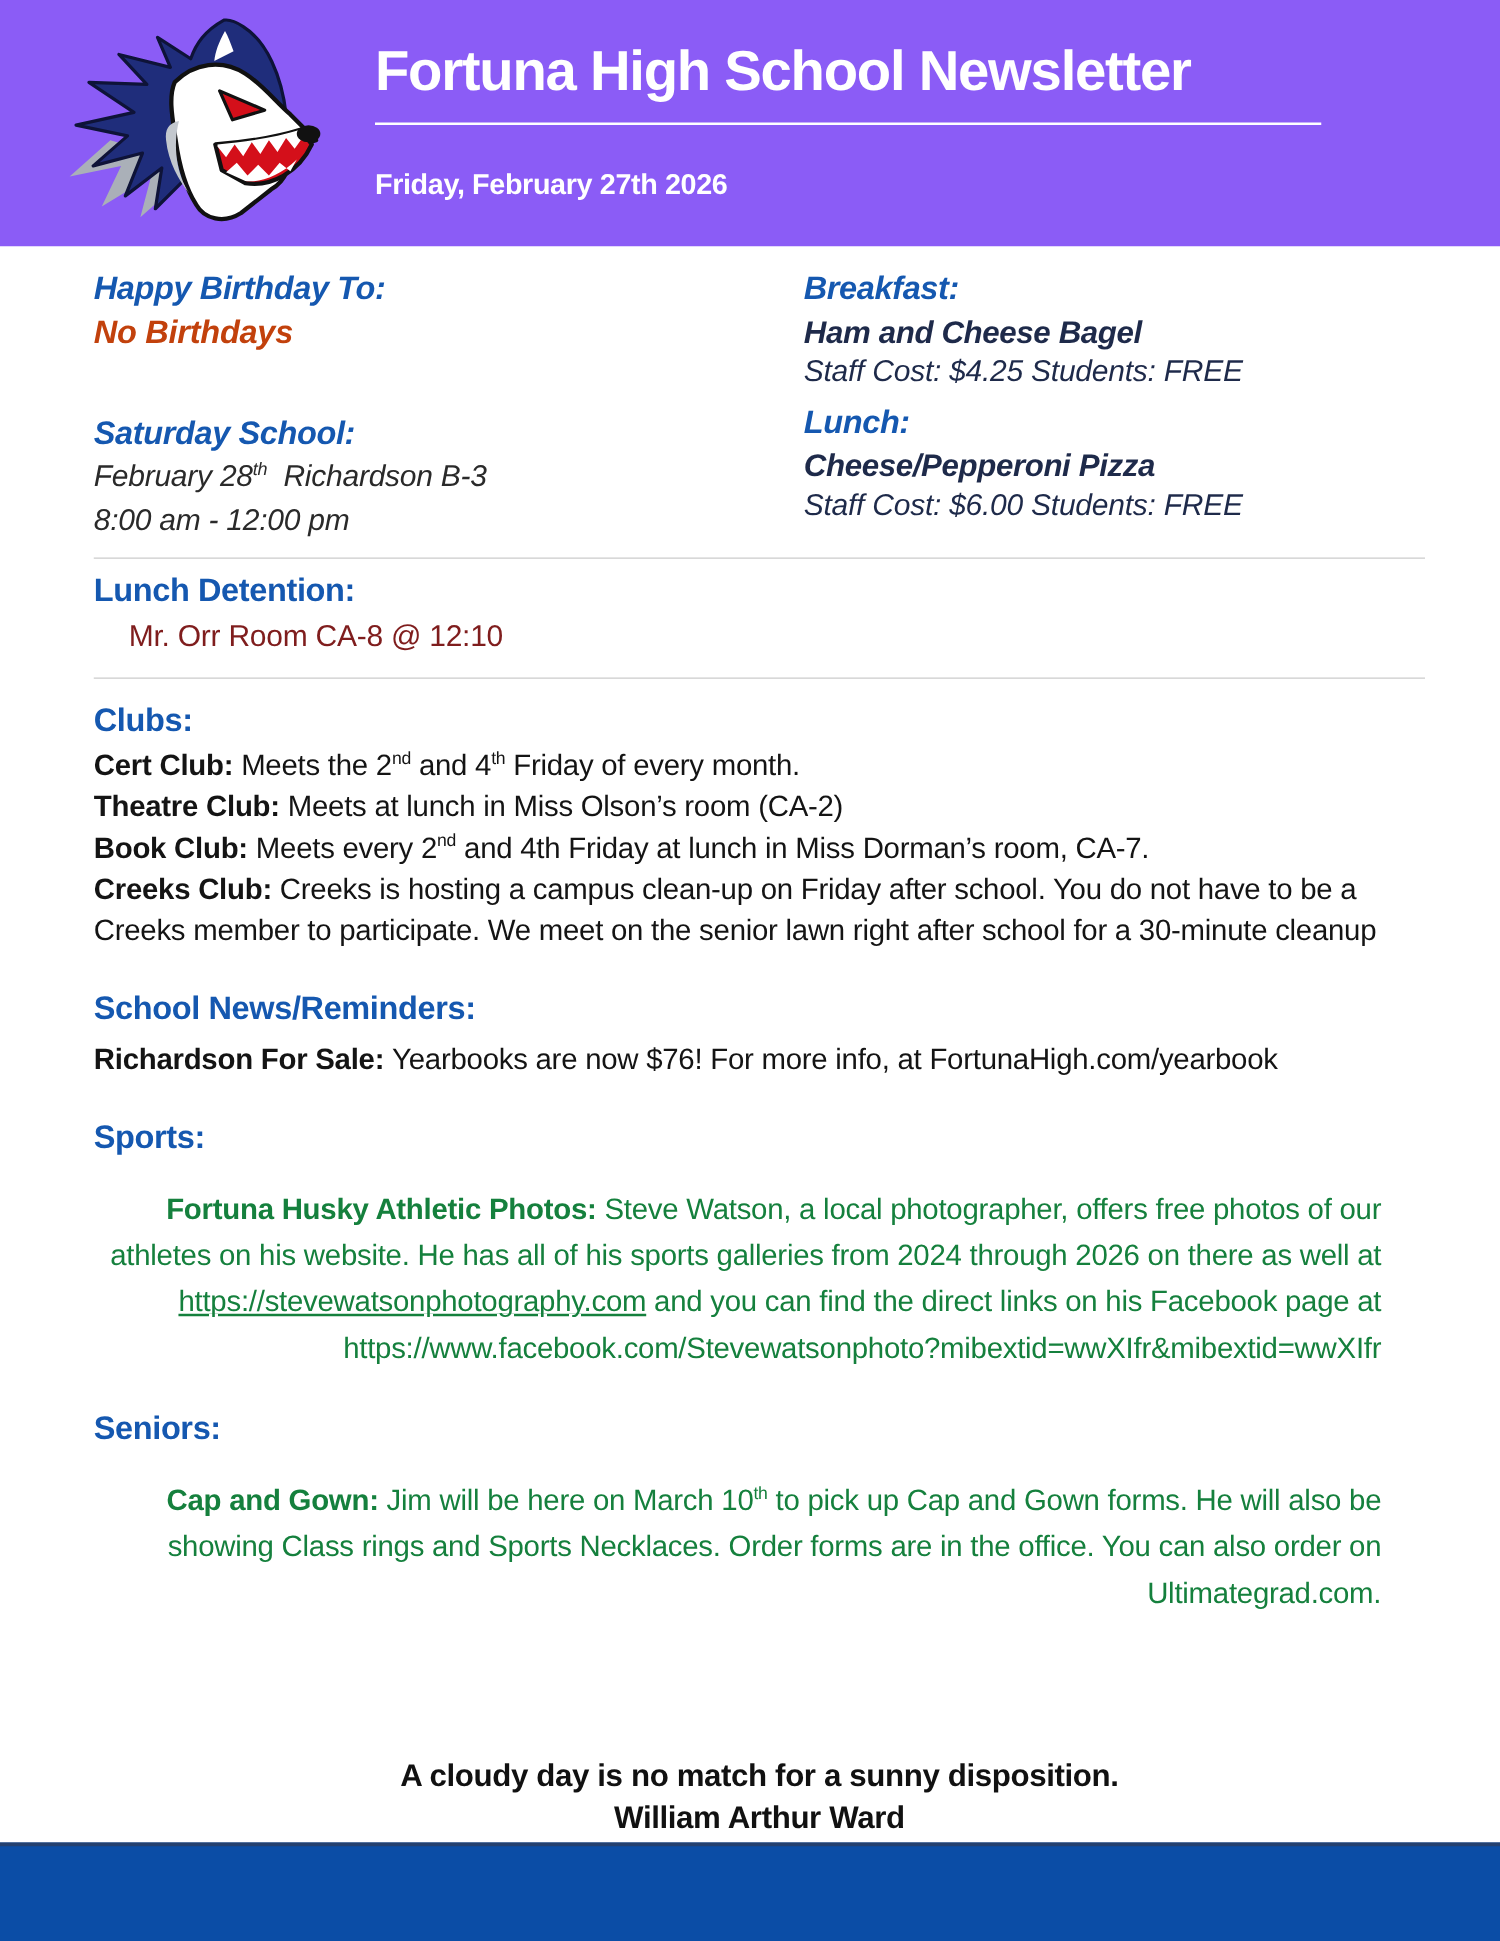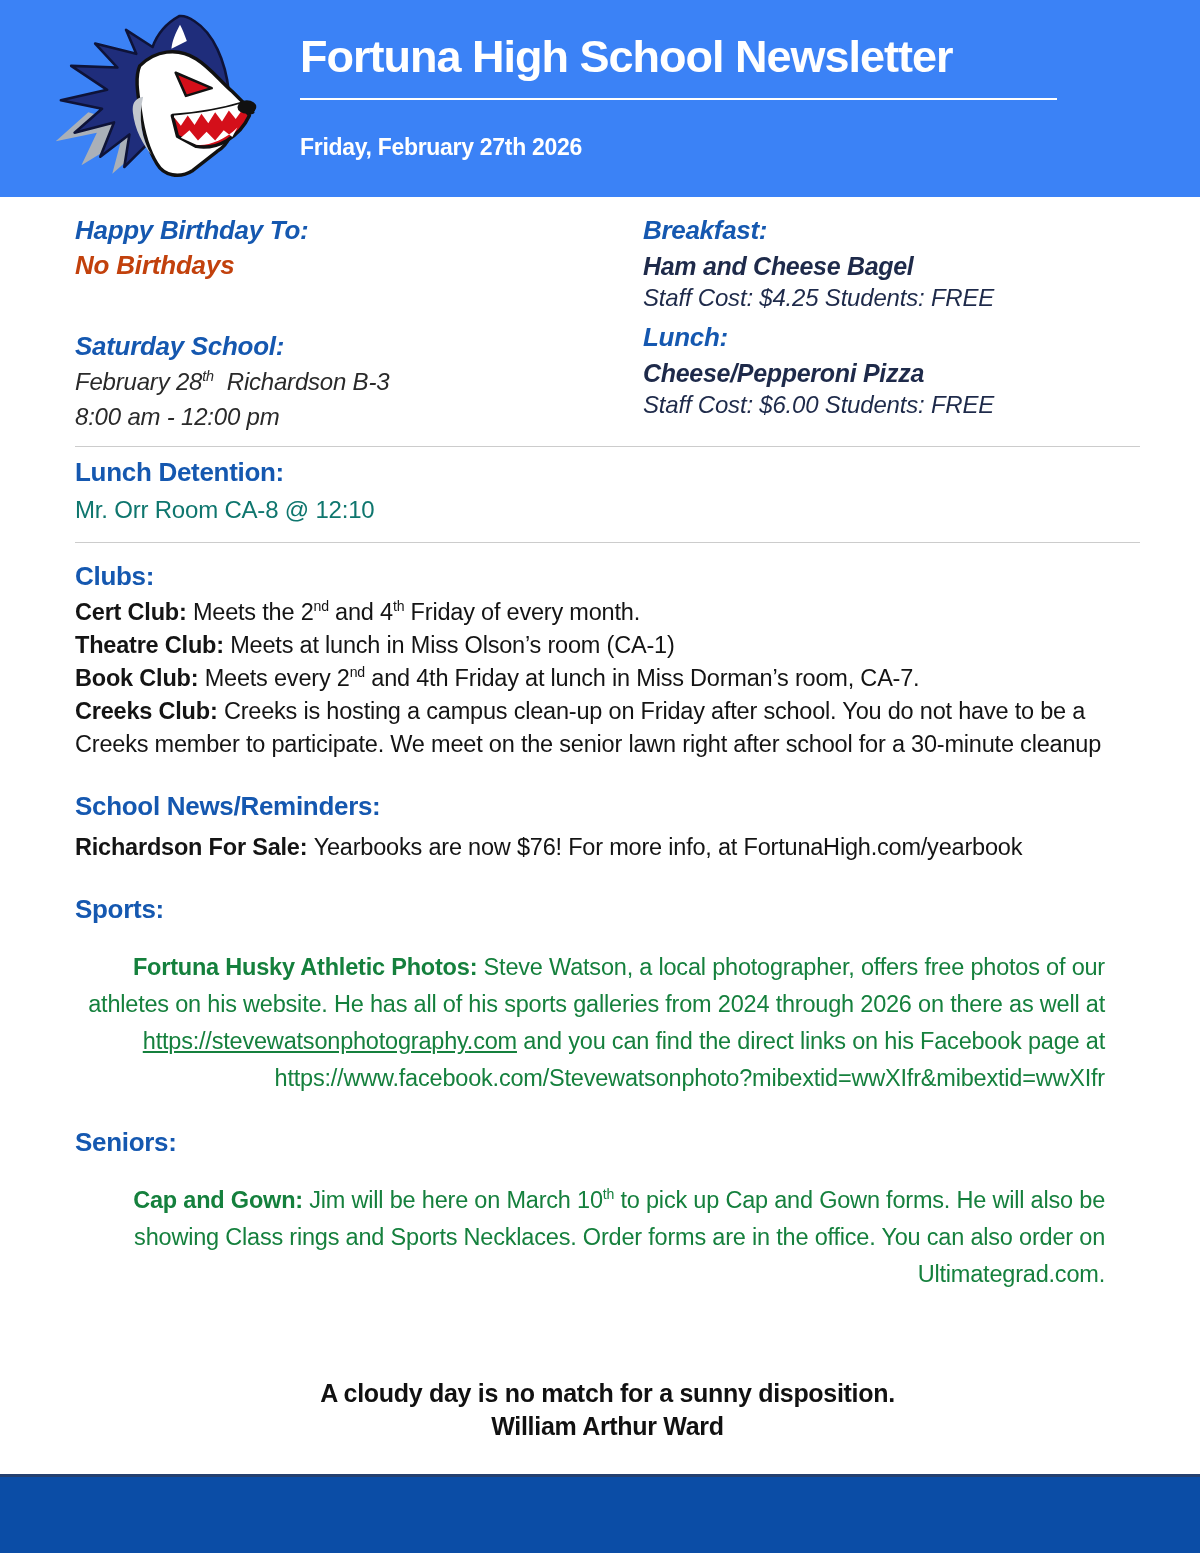--- a/index.html
+++ b/index.html
@@ -3,21 +3,21 @@
 <meta charset="utf-8">
 <style>
   * { margin:0; padding:0; box-sizing:border-box; }
   html,body { background:#ffffff; }
   body { font-family:"Liberation Sans", sans-serif; }
   .page {
     position:relative; width:1200px; height:1553px; margin:0 auto;
     background:#ffffff; overflow:hidden; color:#1b1b1b;
   }
   
-  .header { height:197px; background:#3b82f6; display:flex; }
+  .header { height:197px; background:#8b5cf6; display:flex; }
   .logo-wrap { width:300px; display:flex; align-items:center; justify-content:center; padding-top:4px; }
   .logo-wrap svg { width:232px; height:180px; }
   .header-text { flex:1; padding-top:32px; }
   .header-title {
     color:#ffffff; font-size:45px; font-weight:bold; letter-spacing:-1px; line-height:1.1;
   }
   .header-rule { width:757px; height:2px; background:#ffffff; margin-top:16px; }
   .header-date { color:#ffffff; font-size:23px; font-weight:bold; margin-top:34px; letter-spacing:-0.3px; }
   
   .content { padding:0 60px 0 75px; font-size:23px; letter-spacing:-0.2px; }
@@ -25,35 +25,35 @@
   .section-heading { color:#1558b0; font-size:26px; font-weight:bold; letter-spacing:-0.3px; }
   .birthday-body { font-size:26px; font-weight:bold; color:#c2410c; margin-top:4px; }
   .sat-block { margin-top:50px; }
   .sat-line { font-size:24px; color:#2a2a2a; margin-top:4px; line-height:1.3; }
   .meal-item { font-size:25px; font-weight:bold; color:#1e2a4a; margin-top:6px; letter-spacing:-0.3px; }
   .meal-cost { font-size:24px; color:#1e2a4a; margin-top:3px; }
   .meal-block + .meal-block { margin-top:10px; }
   .divider { border:none; border-top:1px solid #cccccc; margin:0; }
   .divider-1 { margin-top:14px; }
   .detention-block { margin-top:10px; }
-  .detention-body { font-size:24px; color:#0f766e; margin-top:8px; }
+  .detention-body { font-size:24px; color:#7f1d1d; margin-top:8px;margin-left:28px; }
   .divider-2 { margin-top:18px; }
   .clubs-block { margin-top:18px; }
   .club-line { font-size:23.5px; line-height:33px; color:#141414; }
   .clubs-list { margin-top:4px; }
   .news-block { margin-top:30px; }
   .news-line { font-size:23.5px; line-height:34px; color:#141414; margin-top:8px; }
   .sports-block { margin-top:30px; }
   .para { font-size:23.5px; line-height:37px; color:#15803d; margin-top:24px; max-width:1030px;text-align:right; }
   .seniors-block { margin-top:30px; }
   .seg-bold { font-weight:bold; }
   .seg-underline { text-decoration:underline; cursor:pointer; }
   sup { font-size:60%; line-height:0; }
   
-  .quote-block { margin-top:84px; text-align:center; }
+  .quote-block { margin-top:112px; text-align:center; }
   .quote-line { font-size:25px; font-weight:bold; color:#111111; line-height:33px; letter-spacing:-0.3px; }
   
   .footer-bar {
     position:absolute; left:0; right:0; bottom:0; height:79px;
     background:#0b4da6; border-top:3px solid #24406f;
   }
 </style>
 </head>
 <body>
 
@@ -154,21 +154,21 @@
       <div class="section-heading">Lunch Detention:</div>
       <div class="detention-body">Mr. Orr Room CA-8 @ 12:10</div>
     </div>
 
     <hr class="divider divider-2">
 
     <div class="clubs-block">
       <div class="section-heading">Clubs:</div>
       <div class="clubs-list">
         <div class="club-line"><span class="seg-bold">Cert Club: </span><span>Meets the 2</span><sup>nd</sup><span> and 4</span><sup>th</sup><span> Friday of every month.</span></div>
-        <div class="club-line"><span class="seg-bold">Theatre Club: </span><span>Meets at lunch in Miss Olson’s room (CA-1)</span></div>
+        <div class="club-line"><span class="seg-bold">Theatre Club: </span><span>Meets at lunch in Miss Olson’s room (CA-2)</span></div>
         <div class="club-line"><span class="seg-bold">Book Club: </span><span>Meets every 2</span><sup>nd</sup><span> and 4th Friday at lunch in Miss Dorman’s room, CA-7.</span></div>
         <div class="club-line"><span class="seg-bold">Creeks Club: </span><span>Creeks is hosting a campus clean-up on Friday after school. You do not have to be a Creeks member to participate. We meet on the senior lawn right after school for a 30-minute cleanup</span></div>
       </div>
     </div>
 
     <div class="news-block">
       <div class="section-heading">School News/Reminders:</div>
       <div class="news-line"><span class="seg-bold">Richardson For Sale: </span><span>Yearbooks are now $76! For more info, at FortunaHigh.com/yearbook</span></div>
     </div>
 

